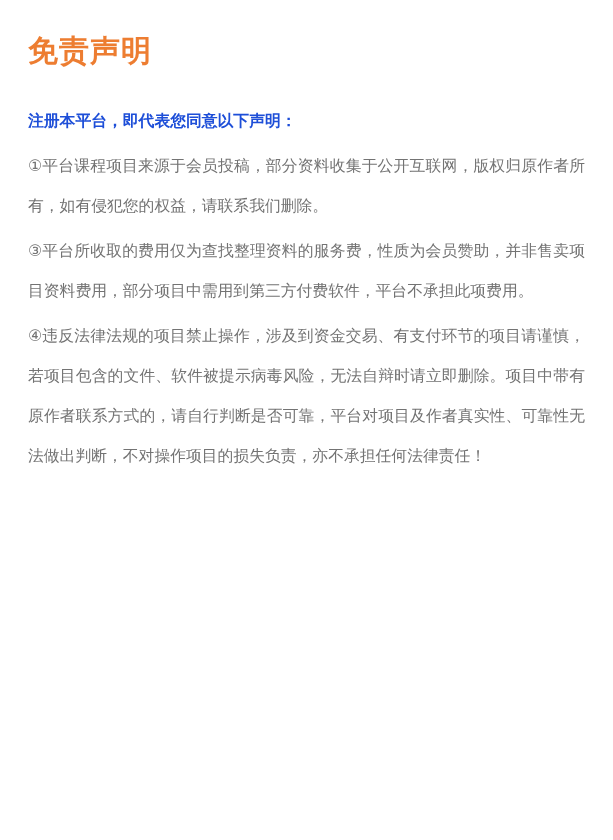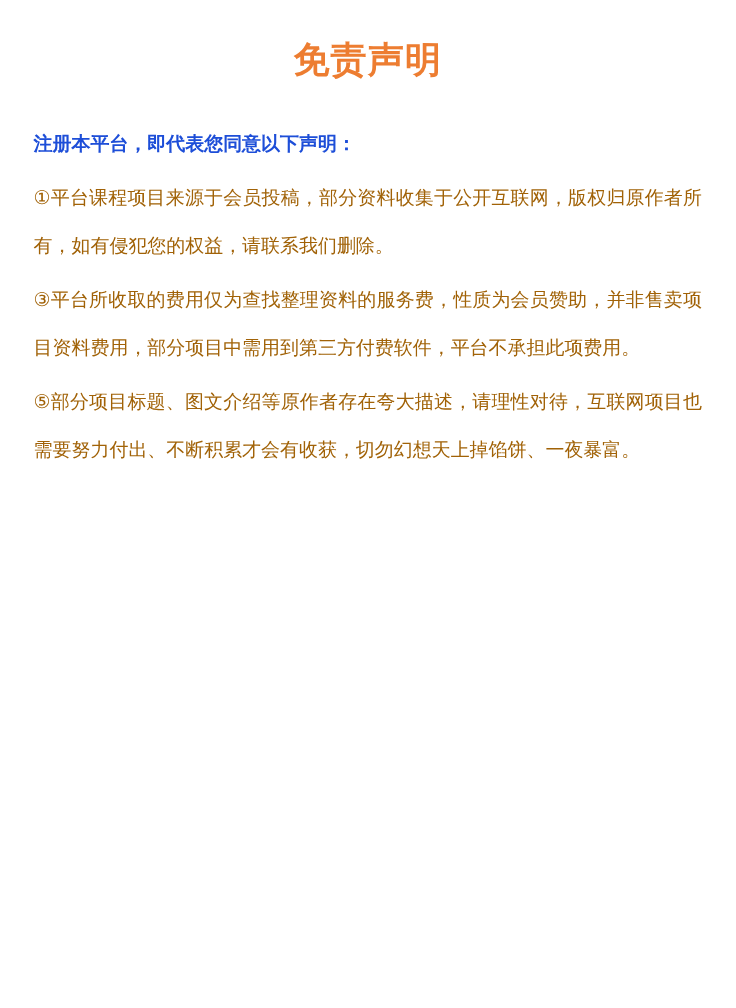--- a/index.html
+++ b/index.html
@@ -19,53 +19,52 @@
     height: 840px;
     padding: 30px 28px 0 28px;
     background: #ffffff;
   }
   .doc-title {
     margin: 0 0 29px 0;
     font-size: 30px;
     line-height: 42px;
     font-weight: 700;
     letter-spacing: 1px;
-    text-align: center;
     color: #ED7D31;
   }
   .intro-line {
     margin: 0 0 5px 0;
     font-size: 15.8px;
     line-height: 40px;
     font-weight: 700;
     color: #1d4ed8;
     text-align: left;
   }
   .para {
     margin: 0 0 5px 0;
     font-size: 15.8px;
     line-height: 40px;
     font-weight: 400;
-    color: #a16207;
+    color: #737373;
     text-align: justify;
     text-justify: inter-ideograph;
     word-break: break-all;
   }
 </style>
 </head>
 <body>
 
 <div class="page">
 
   <h1 class="doc-title">免责声明</h1>
 
   <p class="intro-line">注册本平台，即代表您同意以下声明：</p>
 
   <p class="para">①平台课程项目来源于会员投稿，部分资料收集于公开互联网，版权归原作者所有，如有侵犯您的权益，请联系我们删除。</p>
 
 
   <p class="para">③平台所收取的费用仅为查找整理资料的服务费，性质为会员赞助，并非售卖项目资料费用，部分项目中需用到第三方付费软件，平台不承担此项费用。</p>
 
+  <p class="para">④违反法律法规的项目禁止操作，涉及到资金交易、有支付环节的项目请谨慎，若项目包含的文件、软件被提示病毒风险，无法自辩时请立即删除。项目中带有原作者联系方式的，请自行判断是否可靠，平台对项目及作者真实性、可靠性无法做出判断，不对操作项目的损失负责，亦不承担任何法律责任！</p>
 
-  <p class="para">⑤部分项目标题、图文介绍等原作者存在夸大描述，请理性对待，互联网项目也需要努力付出、不断积累才会有收获，切勿幻想天上掉馅饼、一夜暴富。</p>
 
 
 </div>
 
 </body></html>

